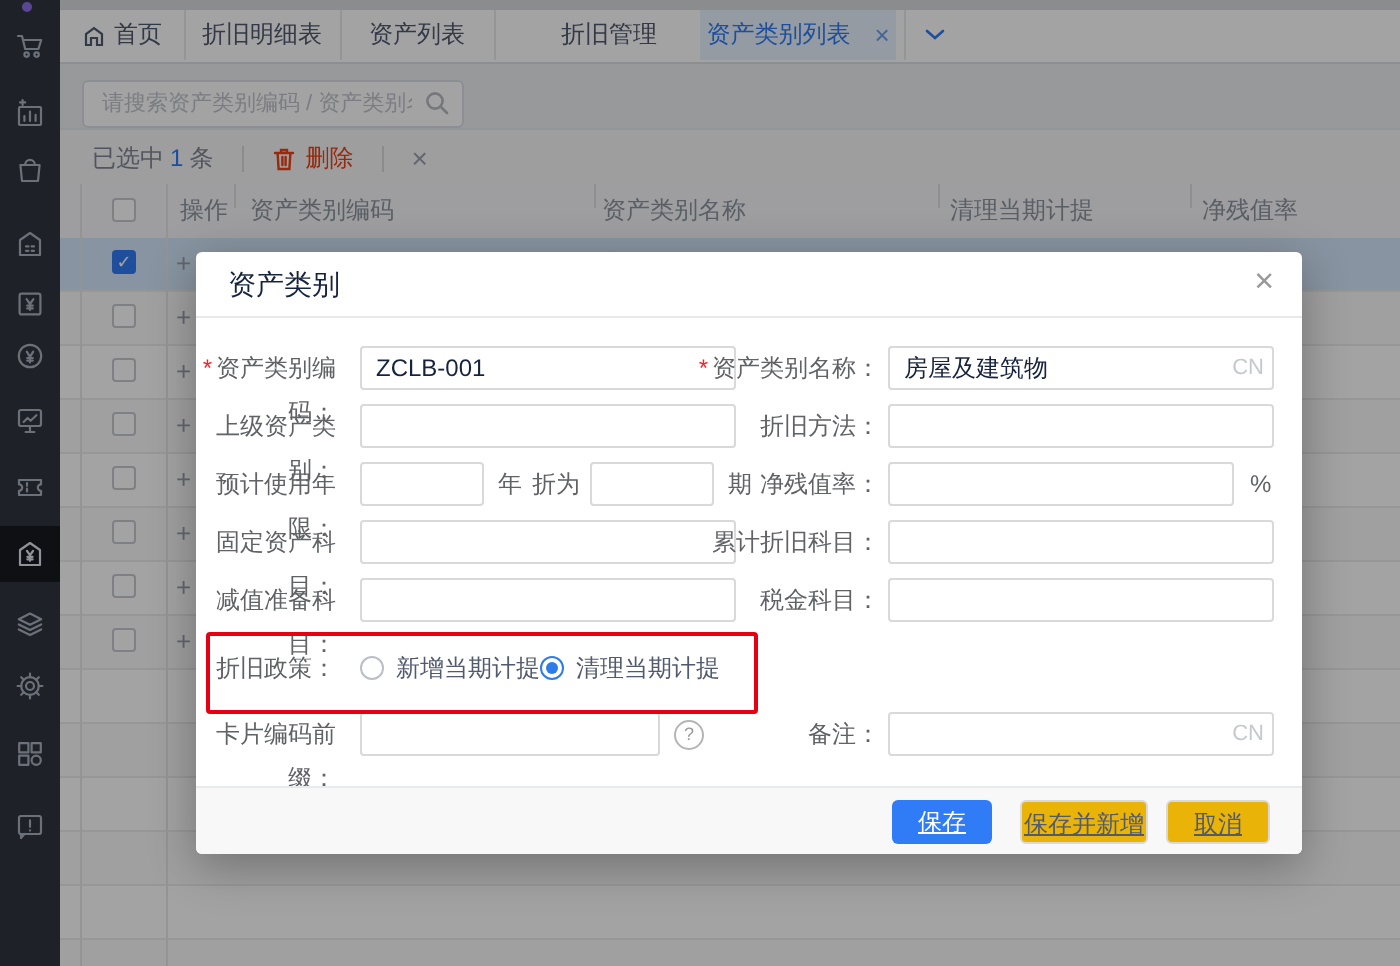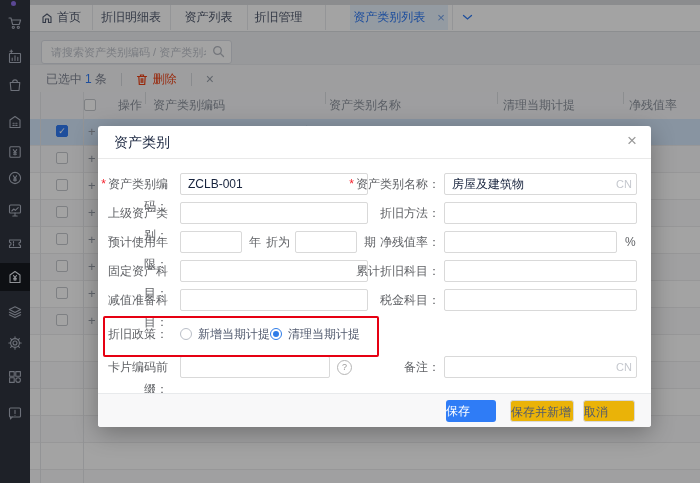--- a/index.html
+++ b/index.html
@@ -27,21 +27,21 @@
   .searchbox svg{position:absolute;right:6px;top:4px;stroke:#b6bac2;fill:none;stroke-width:1.3;stroke-linecap:round;}
   
   .toolbar{position:absolute;left:0;top:64px;right:0;height:28px;background:#f8f8f9;border-top:1px solid #e8eaec;border-bottom:1px solid #e8eaec;display:flex;align-items:center;font-size:12px;color:#808695;}
   .toolbar .cnt{color:#2f7bf5;margin:0 3px;}
   .toolbar .sep{width:1px;height:13px;background:#d7dade;margin:0 14px;}
   .btn-del{display:flex;align-items:center;gap:5px;color:#ed4014;cursor:pointer;}
   .btn-del svg{stroke:#ed4014;fill:none;stroke-width:1.2;stroke-linecap:round;}
   .btn-clear{color:#99a0ab;font-size:14px;cursor:pointer;}
   
   .thead{position:absolute;left:0;top:92px;right:0;height:27px;background:#f7f8fa;border-bottom:1px solid #e4e7ea;font-size:12px;color:#8d939e;}
-  .thead span{position:absolute;top:0;line-height:27px;margin-left:28px;}
+  .thead span{position:absolute;top:0;line-height:27px;}
   .hdiv{position:absolute;top:8px;width:1px;height:12px;background:#dcdee2;}
   .tbody{position:absolute;left:0;top:119px;right:0;bottom:0;}
   .trow{position:relative;height:26px;border-bottom:1px solid #ececee;background:#fff;}
   .trow.alt{background:#fafbfc;}
   .trow.sel{background:#d5e8fc;}
   .cb{position:absolute;left:26px;top:6px;width:12px;height:12px;border:1px solid #c5c8ce;border-radius:2px;background:#fff;box-sizing:border-box;font-size:9px;line-height:10px;text-align:center;color:#fff;cursor:pointer;}
   .cb.on{background:#2f7bf5;border-color:#2f7bf5;}
   .cb.hd{top:7px;}
   .plus{position:absolute;left:58px;top:0;line-height:26px;color:#9aa0ab;font-size:13px;cursor:pointer;}
   .cell{position:absolute;top:0;line-height:26px;font-size:12px;}
@@ -60,21 +60,21 @@
   .req{color:#f5222d;margin-right:2px;}
   .inp{position:absolute;top:0;height:22px;border:1px solid #d9d9d9;border-radius:2px;background:#fff;box-sizing:border-box;font-size:12px;color:#17233d;padding:0 7px;outline:none;font-family:inherit;}
   .sfx{position:absolute;top:0;line-height:22px;font-size:11px;color:#c5c8ce;}
   .unit{position:absolute;top:0;line-height:22px;font-size:12px;color:#606266;}
   .radio{position:absolute;top:5px;width:12px;height:12px;border:1px solid #b9bec7;border-radius:50%;background:#fff;box-sizing:border-box;cursor:pointer;}
   .radio.on{border-color:#2e7ce8;border-width:1.5px;}
   .radio.on::after{content:"";position:absolute;left:2px;top:2px;width:6px;height:6px;border-radius:50%;background:#2e7ce8;}
   .ropt{position:absolute;top:0;line-height:22px;font-size:12px;color:#515a6e;cursor:pointer;}
   .help{position:absolute;top:4px;width:13px;height:13px;border:1px solid #b5b5b5;border-radius:50%;color:#999;font-size:9px;line-height:12px;text-align:center;cursor:pointer;}
   .m-footer{position:absolute;left:0;top:267px;right:0;bottom:0;background:#f8f8f9;border-top:1px solid #e8eaec;border-radius:0 0 3px 3px;}
-  .btn{position:absolute;top:6px;height:22px;border-radius:3px;font-size:12px;line-height:22px;text-align:left;cursor:pointer;box-sizing:border-box;}
+  .btn{position:absolute;top:6px;height:22px;border-radius:3px;font-size:12px;line-height:22px;text-align:center;cursor:pointer;box-sizing:border-box;text-decoration:underline;}
   .btn.primary{background:#2f7cf6;color:#fff;left:348px;width:50px;}
   .btn.ghost{background:#eab308;border:1px solid #d9d9d9;color:#515a6e;}
   .annot{position:absolute;left:103px;top:316px;width:272px;height:37px;border:2px solid #e60012;border-radius:2px;z-index:30;pointer-events:none;}
 </style>
 </head>
 <body>
 
 <div class="app">
 
   <div class="sidebar">
@@ -172,21 +172,21 @@
         </div>
       <div class="tab" style="left:0;width:62px">
         <svg width="12" height="12" style="stroke:#515a6e;fill:none;stroke-width:1.1">
             <path d="M2 10.5V5l4-3 4 3v5.5H7.5V7h-3v3.5z"></path>
           </svg>
         <span>首页</span>
       </div>
       <div class="tab" style="left:140px;width:77px">
           <span>资产列表</span>
         </div>
-      <div class="tab" style="left:202px;width:93px">
+      <div class="tab" style="left:228px;width:93px">
           <span>折旧管理</span>
         </div>
       <div class="tab active" style="left:320px;width:98px">
         <span>资产类别列表</span>
         <span class="x">×</span>
       </div>
       <div class="tab-dd" style="left:422px;width:28px">
         <svg width="11" height="7" style="stroke:#2f7bf5;fill:none;stroke-width:1.3;stroke-linecap:round">
             <path d="M1.5 1.5L5.5 5l4-3.5"></path>
           </svg>

